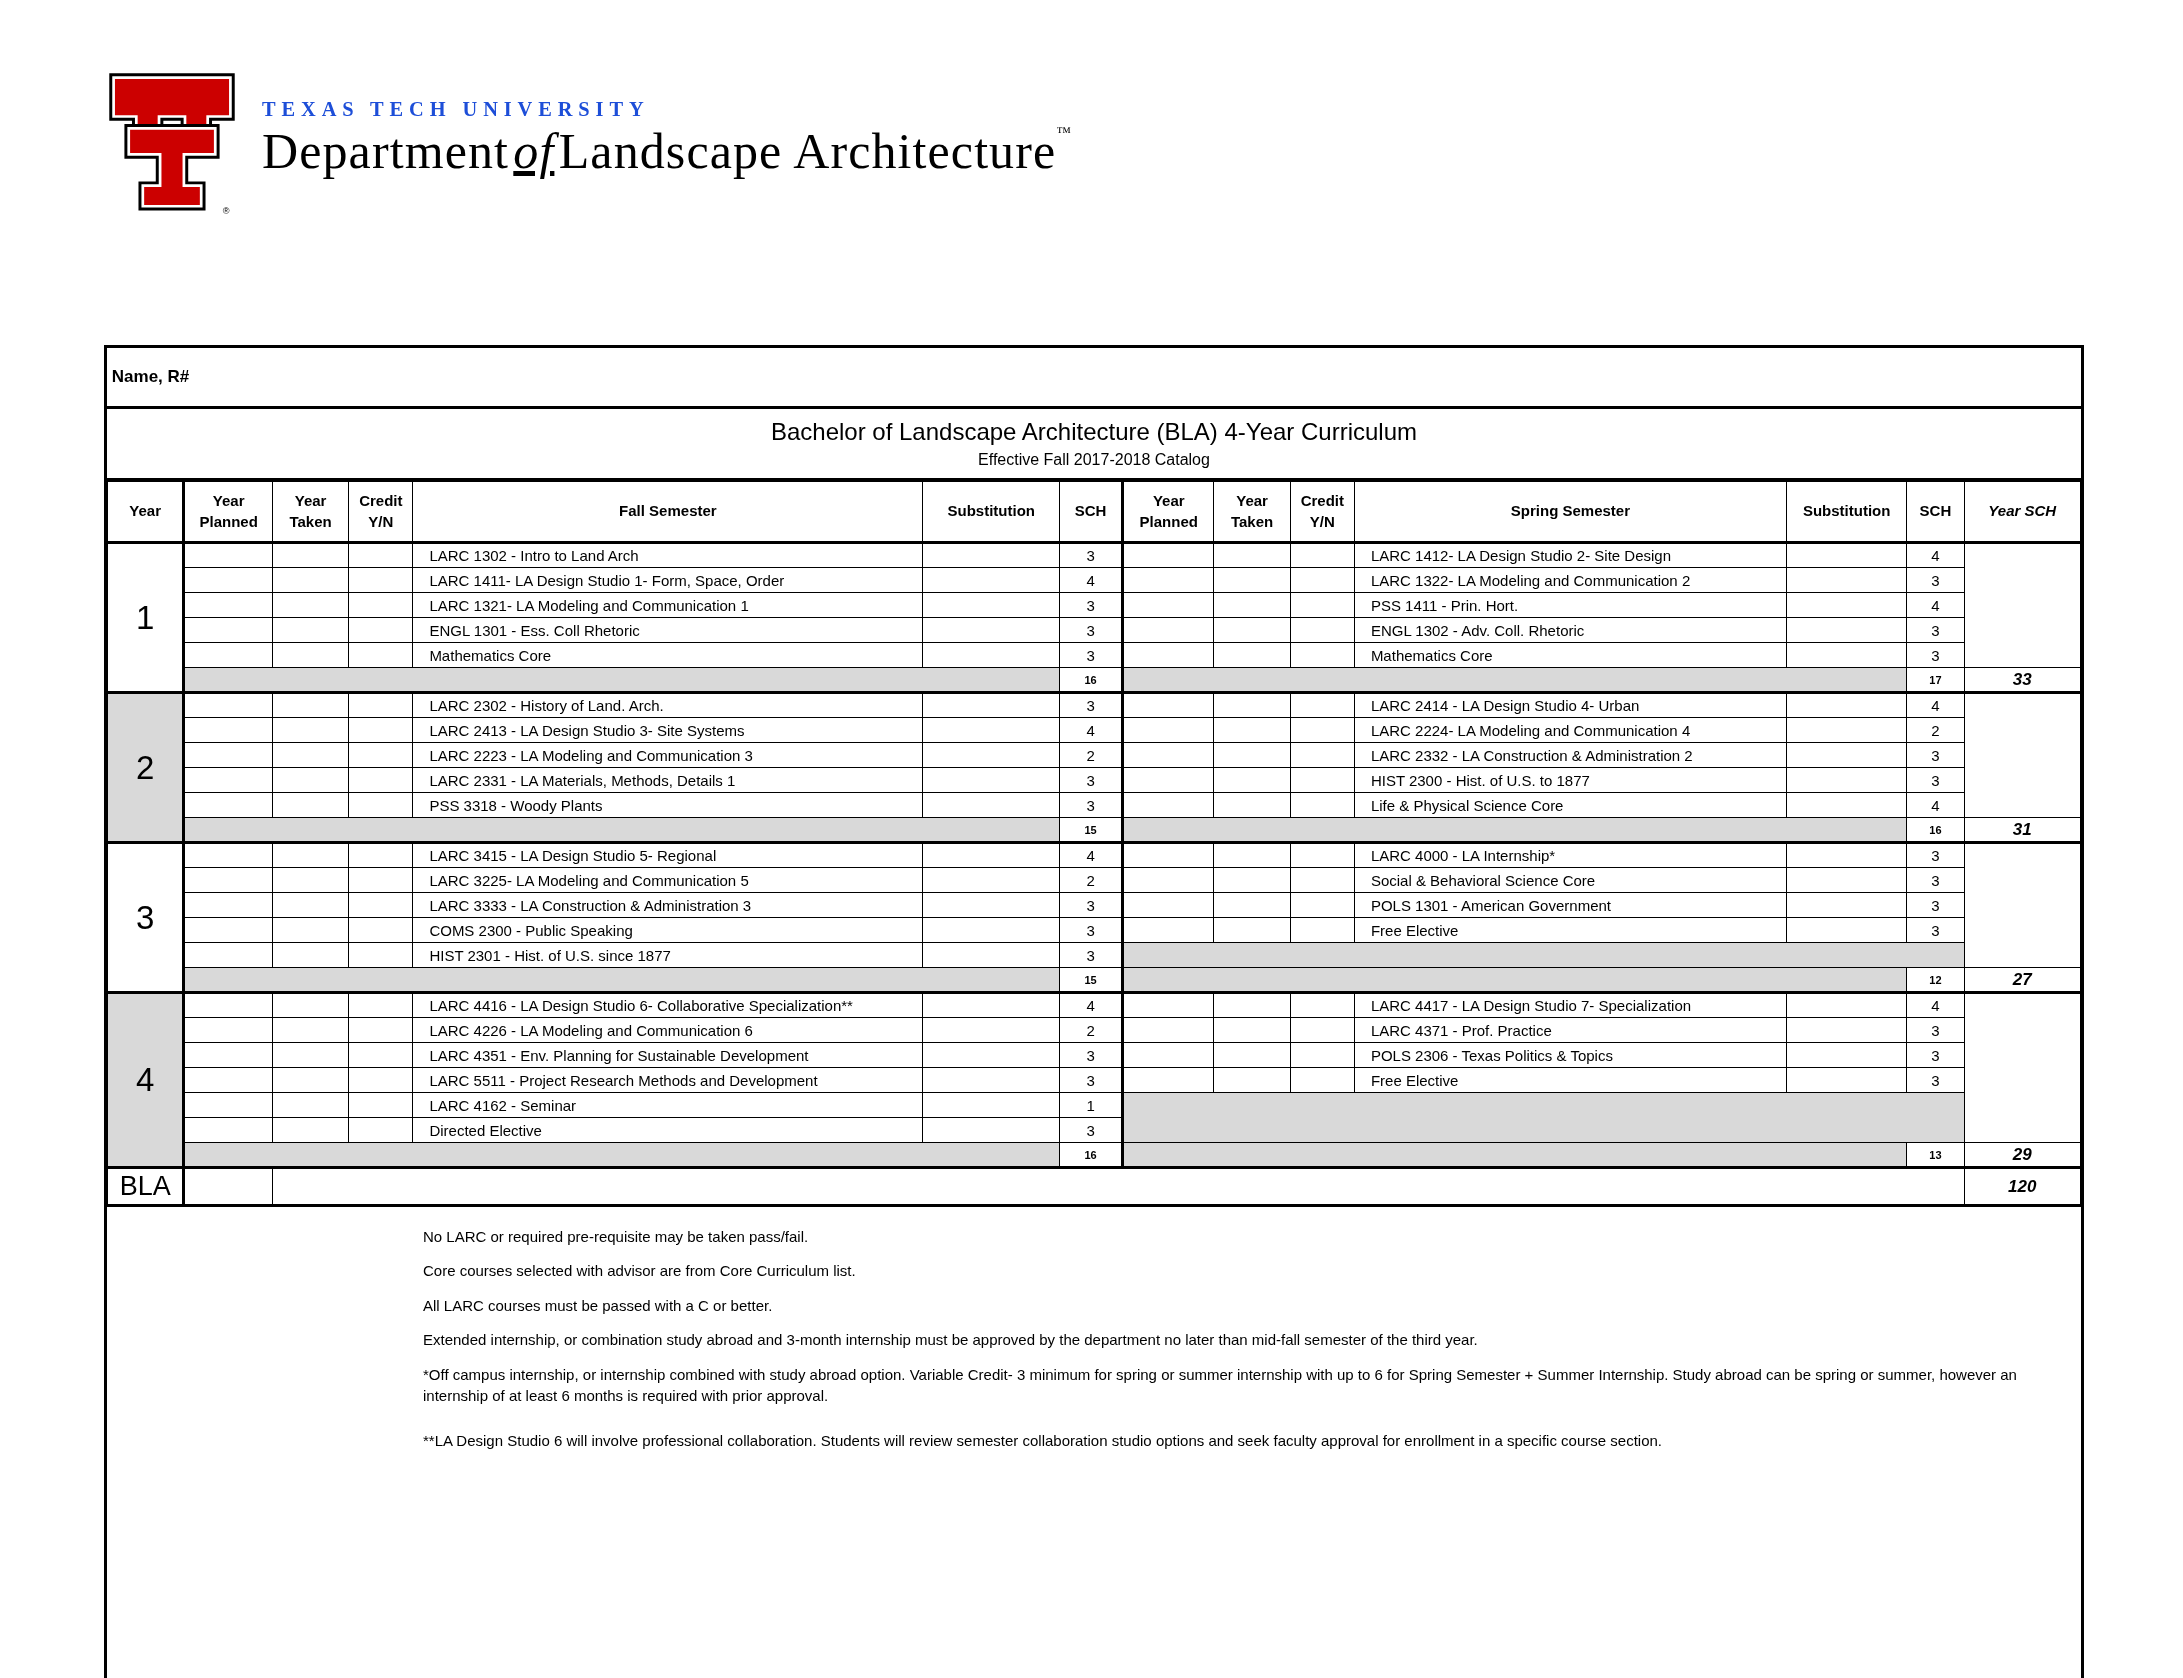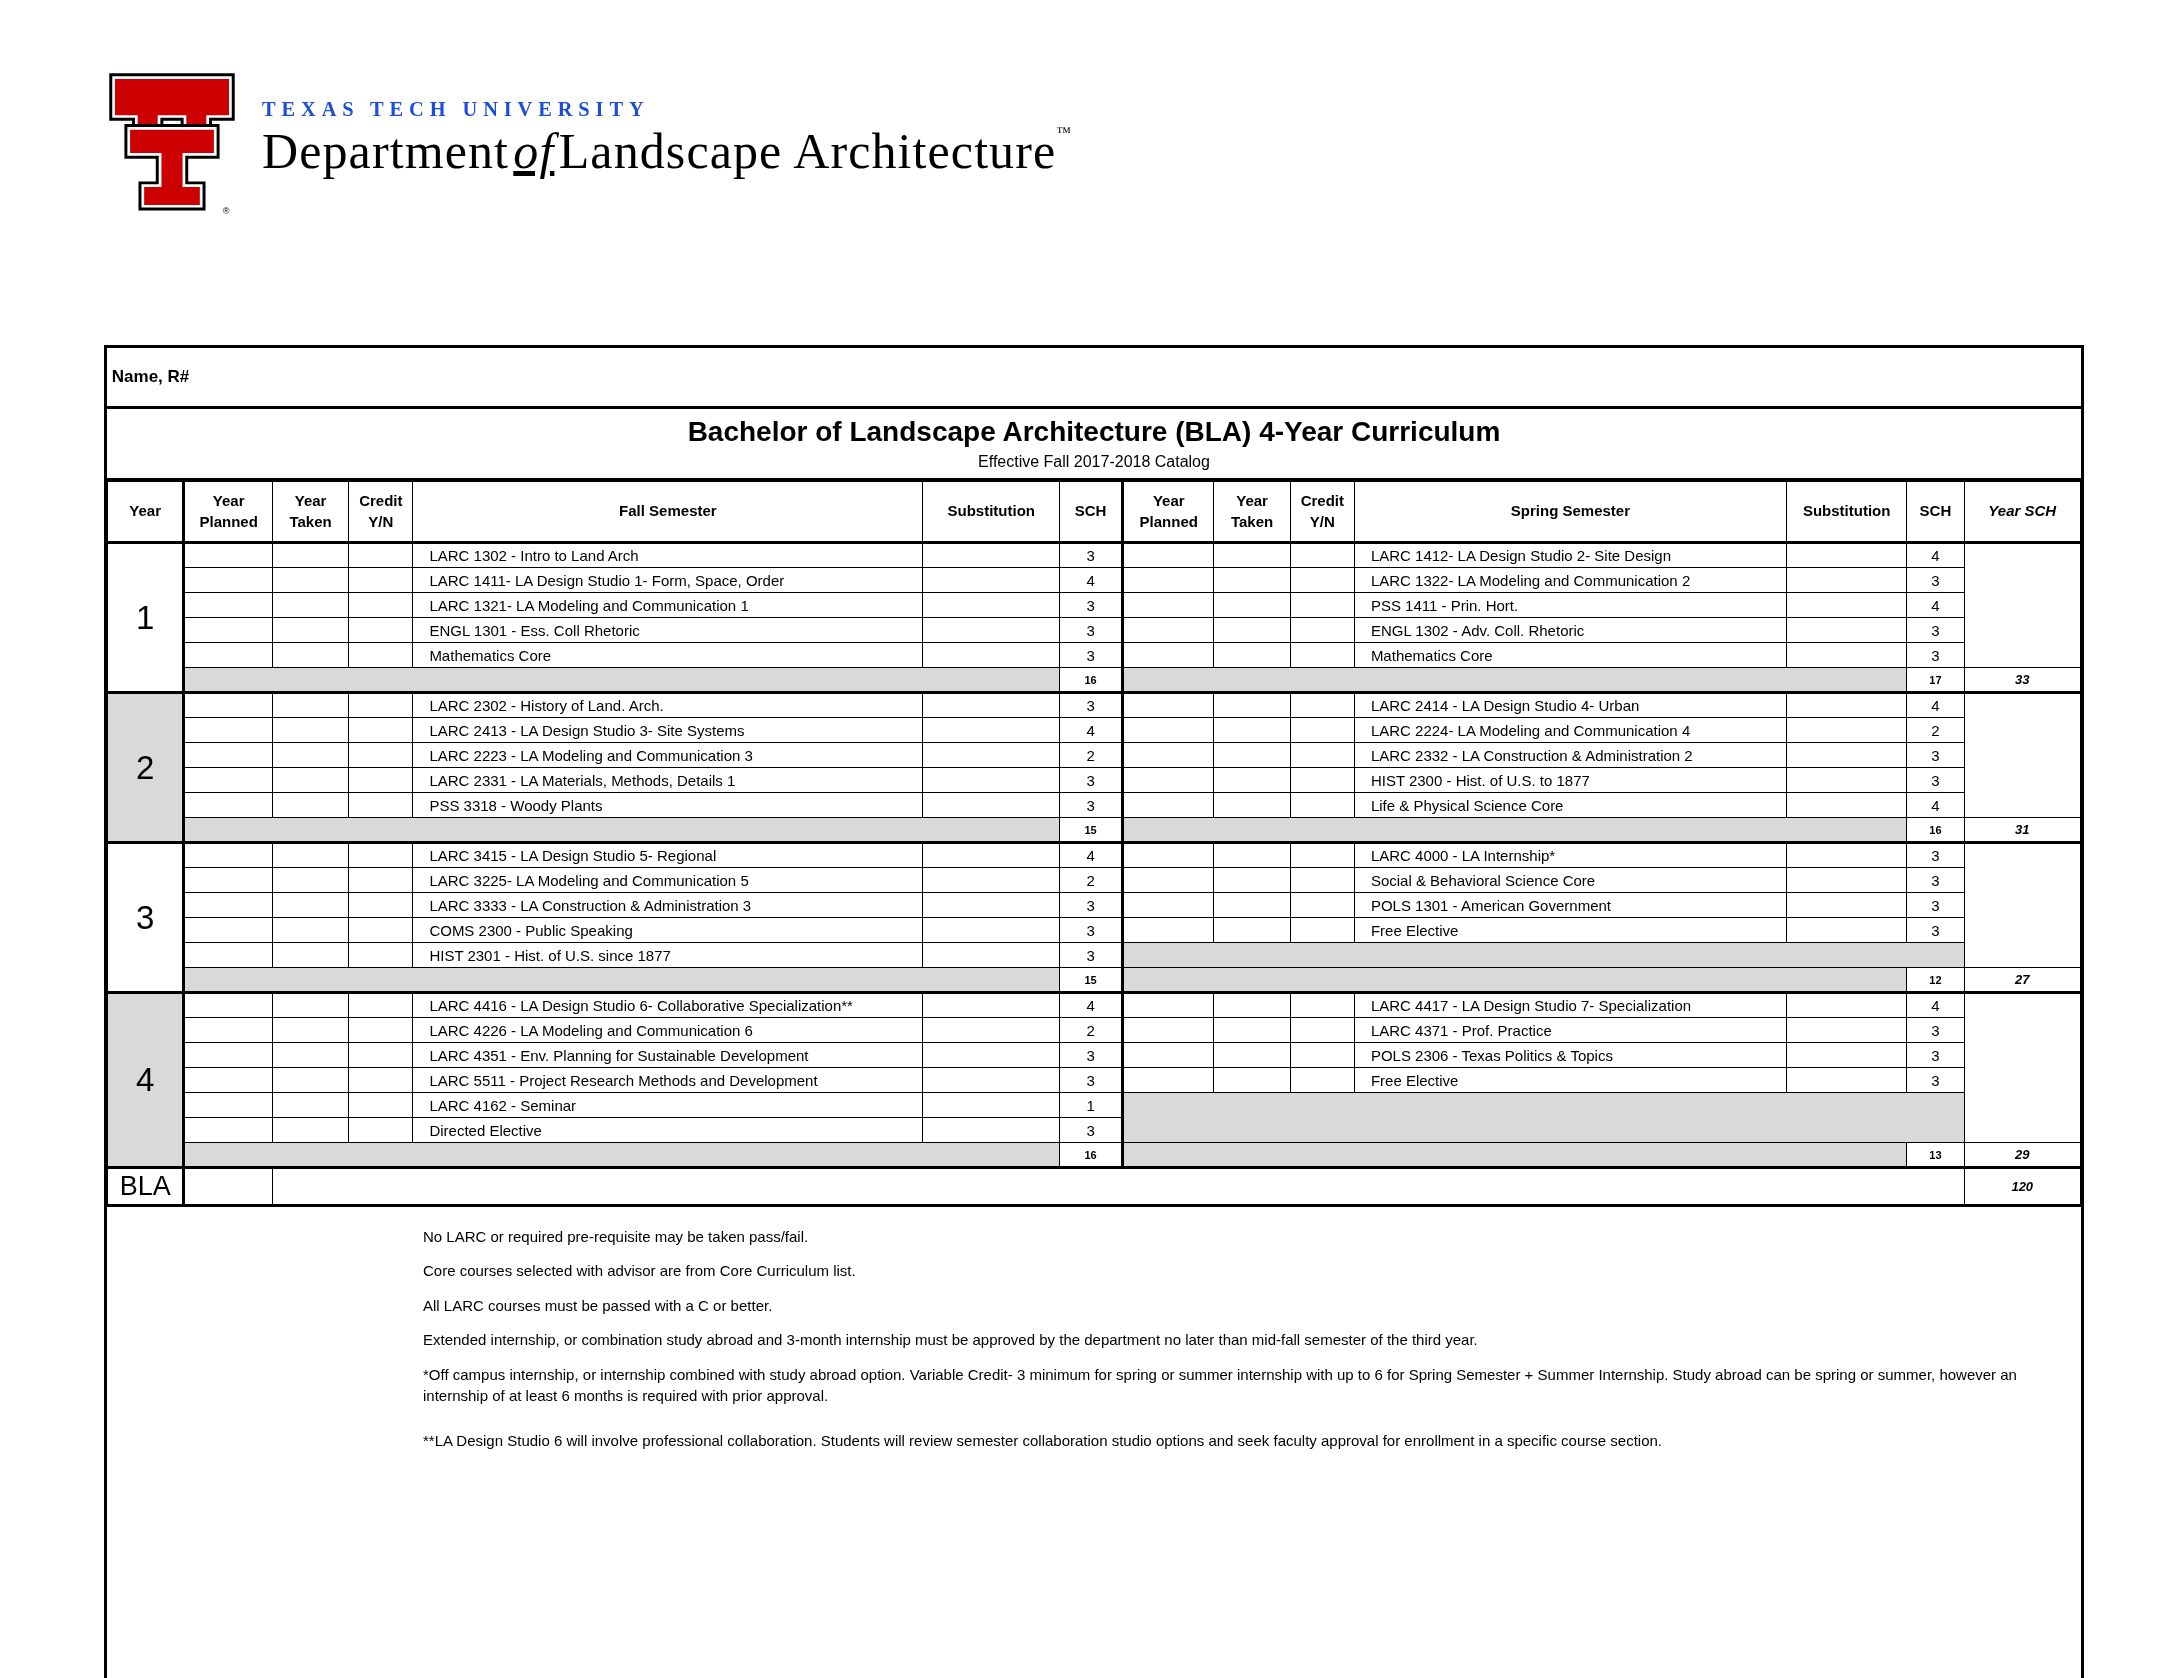--- a/index.html
+++ b/index.html
@@ -19,42 +19,42 @@
 
   
   .sheet{position:absolute;left:104px;top:345px;width:1980px;height:1572px;
          border:3.8px solid #000;box-sizing:border-box;background:#fff;
          display:flex;flex-direction:column;}
   .name-row{height:58px;flex:none;border-bottom:3.8px solid #000;
             display:flex;align-items:center;padding-left:4.8px;}
   .name-label{font-weight:bold;font-size:17px;}
   .title-row{height:69px;flex:none;border-bottom:3.8px solid #000;
              display:flex;flex-direction:column;align-items:center;justify-content:center;gap:5.4px;}
-  .doc-title{font-size:28px;font-weight:bold;}
+  .doc-title{font-size:24px;font-weight:normal;}
   .doc-subtitle{font-size:16px;}
 
   
   table.curriculum{width:100%;border-collapse:collapse;table-layout:fixed;flex:none;}
   .curriculum th,.curriculum td{border:1.1px solid #000;padding:0;overflow:hidden;vertical-align:middle;}
   .curriculum thead th{border-bottom:3.8px solid #000;height:59px;font-size:15px;font-weight:bold;
                        text-align:center;line-height:1.35;}
   th.ysch-h{font-style:italic;}
   .thickR{border-right:3.8px solid #000 !important;}
   tr.course-row{height:25px;}
   tr.total-row{height:25px;}
   tr.total-row td{border-bottom:3.8px solid #000;}
   td.year-cell{font-size:33px;text-align:center;border-right:3.8px solid #000;
                border-bottom:3.8px solid #000;}
   td.shade{background:#d9d9d9;}
   td.course{text-align:left;padding-left:16px;font-size:15px;white-space:nowrap;}
   td.sch{text-align:center;font-size:15px;}
   td.total-gray{background:#d9d9d9;}
   td.grayblock{background:#d9d9d9;}
   td.sch-total{font-weight:bold;text-align:center;font-size:11px;}
-  td.ysch-total{font-weight:bold;font-style:italic;text-align:center;font-size:13px;}
+  td.ysch-total{font-weight:bold;font-style:italic;text-align:center;font-size:17px;}
   tr.bla-row{height:38px;}
   tr.bla-row td{border-bottom:3.8px solid #000;}
   td.bla{font-size:27px;}
 
   
   .notes{flex:1;padding:19px 21.4px 0 316px;font-size:15px;overflow:hidden;}
   .note{margin-bottom:13px;line-height:21.4px;}
   .note:nth-child(6),.note:nth-child(7){margin-top:23.6px;}
 </style>
 </head>

